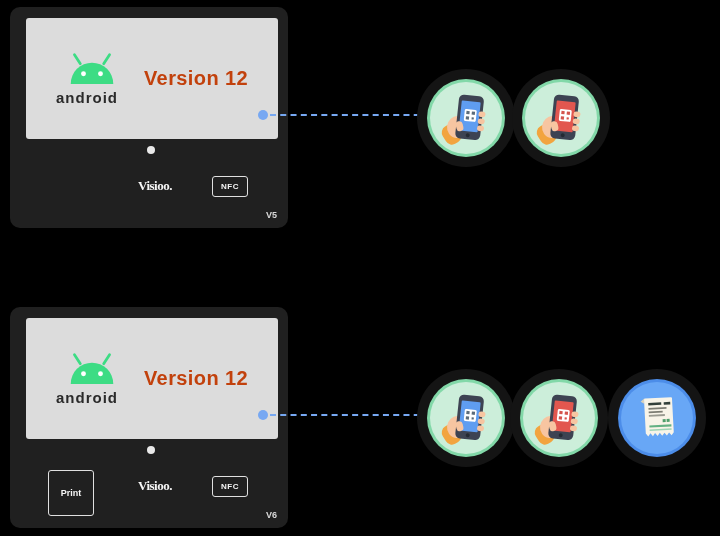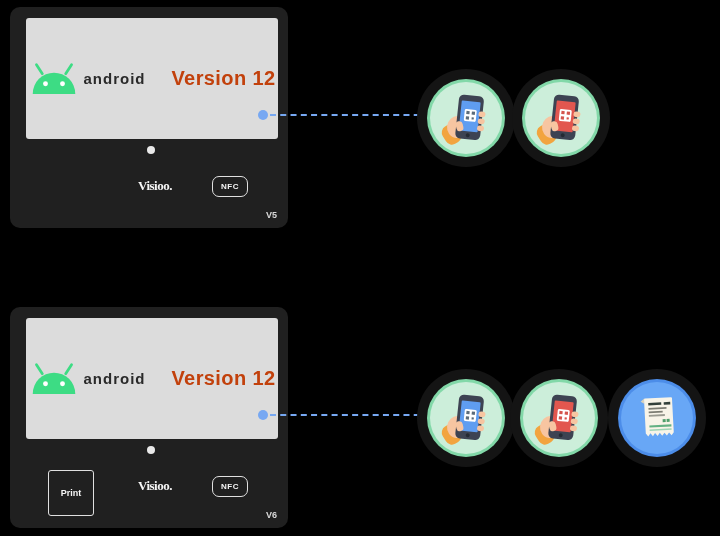--- a/index.html
+++ b/index.html
@@ -12,37 +12,37 @@
     position:absolute;left:10px;width:278px;height:221px;
     background:#202020;border-radius:10px;
   }
   .device.v5{top:7px;}
   .device.v6{top:307px;}
   .screen{
     position:absolute;left:16px;top:11px;width:252px;height:121px;
     background:#dcdcdc;border-radius:3px;
     display:flex;align-items:center;justify-content:center;gap:26px;
   }
-  .android-block{display:flex;flex-direction:row;align-items:center;gap:3px;}
+  .android-block{display:flex;flex-direction:column;align-items:flex-end;gap:3px;}
   .android-word{font-size:15px;font-weight:bold;letter-spacing:1px;color:#2a2a2a;}
   .version-text{font-size:20px;font-weight:bold;color:#c2410c;letter-spacing:.4px;}
   .cam-dot{
     position:absolute;left:137px;top:139px;width:8px;height:8px;border-radius:50%;
     background:#e9e9e9;
   }
   .brand{
     position:absolute;left:105px;top:171px;width:80px;text-align:center;
     color:#f5f5f5;font-size:13px;font-weight:bold;letter-spacing:-.5px;font-family:Liberation Serif, serif;
   }
   .btn{
     position:absolute;display:flex;align-items:center;justify-content:center;
     border:1px solid #e0e0e0;border-radius:3px;background:transparent;
     color:#f5f5f5;font-weight:bold;font-family:"Liberation Sans",sans-serif;
   }
-  .btn-nfc{left:202px;top:169px;width:36px;height:21px;font-size:8px;letter-spacing:.5px;border-radius:7px;}
+  .btn-nfc{left:202px;top:169px;width:36px;height:21px;font-size:8px;letter-spacing:.5px;}
   .btn-print{left:38px;top:163px;width:46px;height:46px;font-size:9px;}
   .vtag{
     position:absolute;right:11px;bottom:8px;color:#d8d8d8;
     font-size:9px;font-weight:bold;margin-left:11px;
   }
   
   .conn-dot{
     position:absolute;width:10px;height:10px;border-radius:50%;background:#77a8f2;
   }
   .conn-line{

